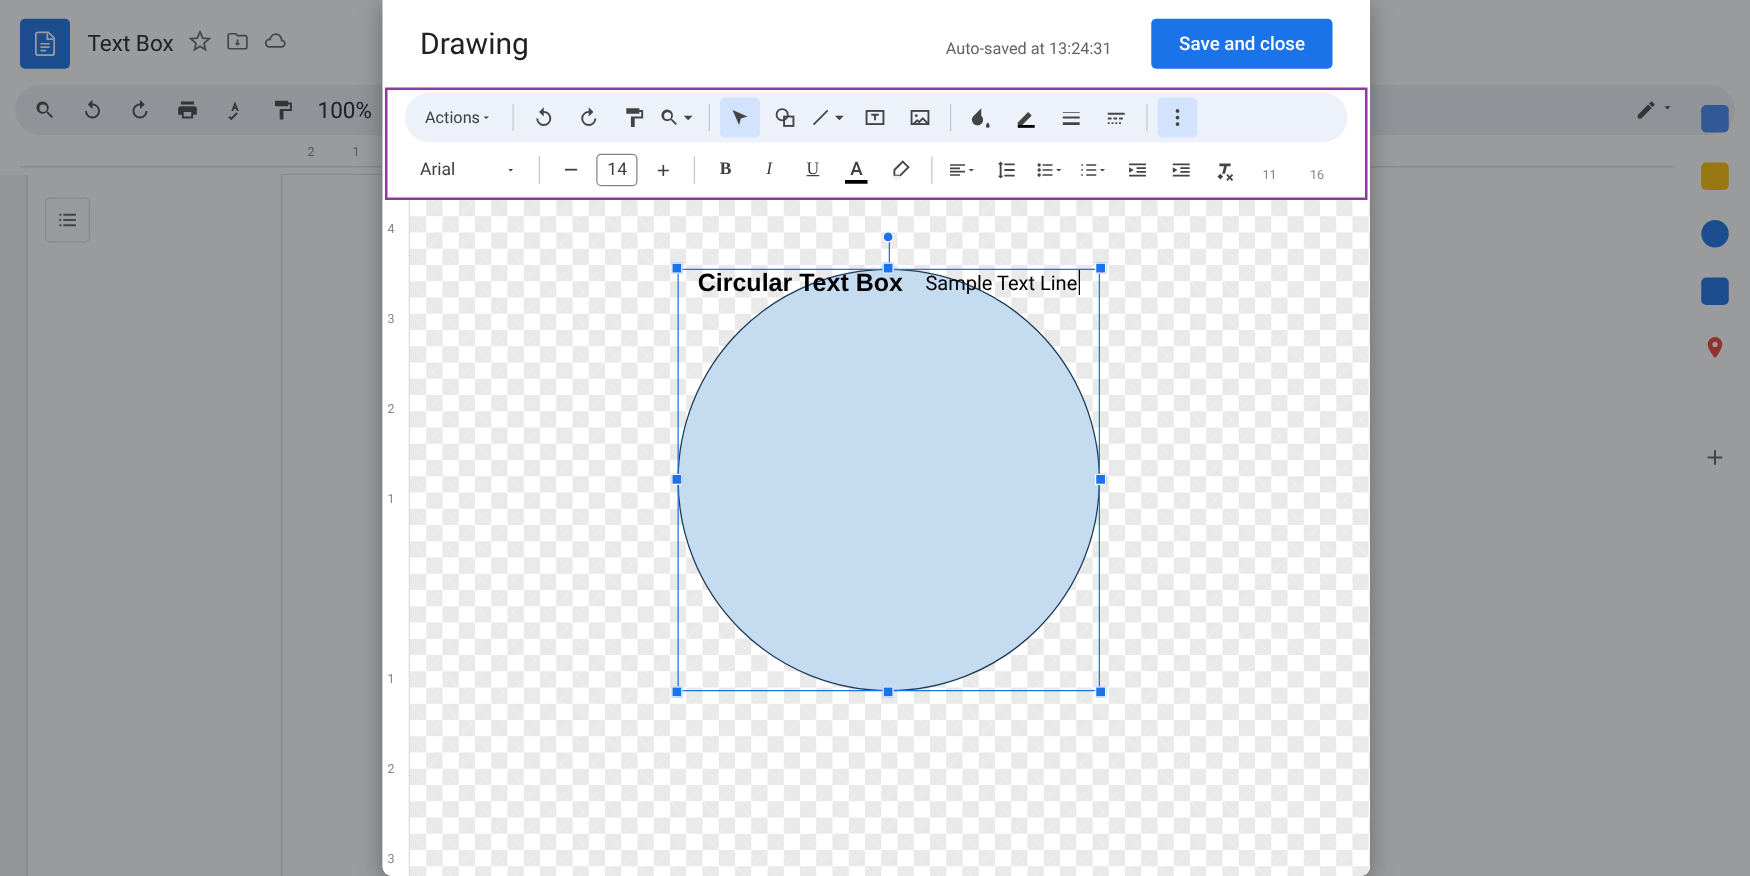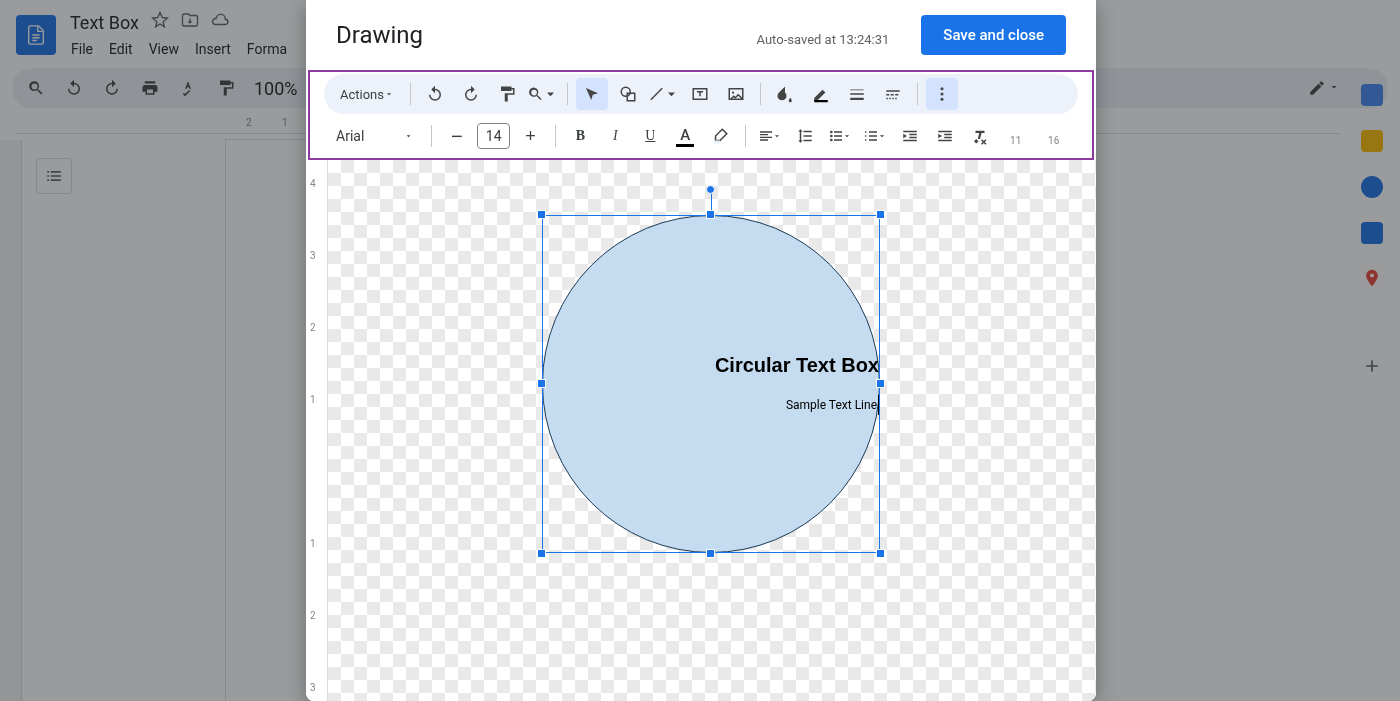--- a/index.html
+++ b/index.html
@@ -82,23 +82,23 @@
     background-image:
       linear-gradient(45deg,#e9e9e9 25%,transparent 25%),
       linear-gradient(-45deg,#e9e9e9 25%,transparent 25%),
       linear-gradient(45deg,transparent 75%,#e9e9e9 75%),
       linear-gradient(-45deg,transparent 75%,#e9e9e9 75%);
     background-size:26px 26px;
     background-position:0 0,0 13px,13px -13px,-13px 0;
   }
 
   .shape-sel { position:absolute; left:214px; top:55px; width:338px; height:338px; }
-  .shape-sel .circle { position:absolute; inset:0; border:1.5px solid #1b3a57; border-radius:50%; background:#c5dcf0; display:flex; flex-direction:column; align-items:flex-end; justify-content:center; gap:18px;}
+  .shape-sel .circle { position:absolute; inset:0; border:1.5px solid #1b3a57; border-radius:50%; background:#c5dcf0; display:flex; flex-direction:row; align-items:flex-start; justify-content:center; gap:18px;}
   .shape-sel .title { font-size:20px; font-weight:700; color:#000; font-family:Arial,sans-serif;}
-  .shape-sel .line { font-size:12px; color:#000; font-family:Arial,sans-serif; display:flex; align-items:center;}
+  .shape-sel .line { font-size:16px; color:#000; font-family:Arial,sans-serif; display:flex; align-items:center;}
   .cursor-caret { width:1px; height:20px; background:#000; margin-left:1px;}
   .sel-border { position:absolute; inset:0; border:1px solid #1a73e8;}
   .handle { position:absolute; width:9px; height:9px; background:#1a73e8; border:1px solid #fff;}
   .hr-tl{top:-5px;left:-5px}.hr-tr{top:-5px;right:-5px}.hr-bl{bottom:-5px;left:-5px}.hr-br{bottom:-5px;right:-5px}
   .hr-t{top:-5px;left:calc(50% - 5px)}.hr-b{bottom:-5px;left:calc(50% - 5px)}
   .hr-l{left:-5px;top:calc(50% - 5px)}.hr-r{right:-5px;top:calc(50% - 5px)}
   .rot-handle{position:absolute;top:-30px;left:calc(50% - 5px);width:9px;height:9px;border-radius:50%;background:#1a73e8;border:1px solid #fff;}
   .rot-line{position:absolute;top:-22px;left:50%;width:1px;height:18px;background:#1a73e8;}
 
 </style>
@@ -121,27 +121,20 @@
               </svg></span>
           <span><svg viewBox="0 0 24 24">
                 <path d="M10 4H4a2 2 0 0 0-2 2v12a2 2 0 0 0 2 2h16a2 2 0 0 0 2-2V8a2 2 0 0 0-2-2h-8l-2-2z" fill="none" stroke="#5f6368" stroke-width="1.8"></path>
                 <path d="M12 10v6m0 0-2-2m2 2 2-2" stroke="#5f6368" stroke-width="1.8" fill="none"></path>
               </svg></span>
           <span><svg viewBox="0 0 24 24">
                 <path d="M19 18H6a4 4 0 1 1 .8-7.93A6 6 0 0 1 19 11a3.5 3.5 0 0 1 0 7z" fill="none" stroke="#5f6368" stroke-width="1.8"></path>
               </svg></span>
         </span>
       </div>
-      <div class="menu-row">
-        <span>File</span>
-        <span>Edit</span>
-        <span>View</span>
-        <span>Insert</span>
-        <span>Forma</span>
-      </div>
     </div>
   </div>
 
 
   <div class="docs-toolbar">
     <div class="tool">
         <svg viewBox="0 0 24 24">
           <path d="M15.5 14h-.8l-.3-.3a6.5 6.5 0 1 0-.7.7l.3.3v.8l5 5 1.5-1.5-5-5zM10 14a4 4 0 1 1 0-8 4 4 0 0 1 0 8z"></path>
         </svg>
       </div>

